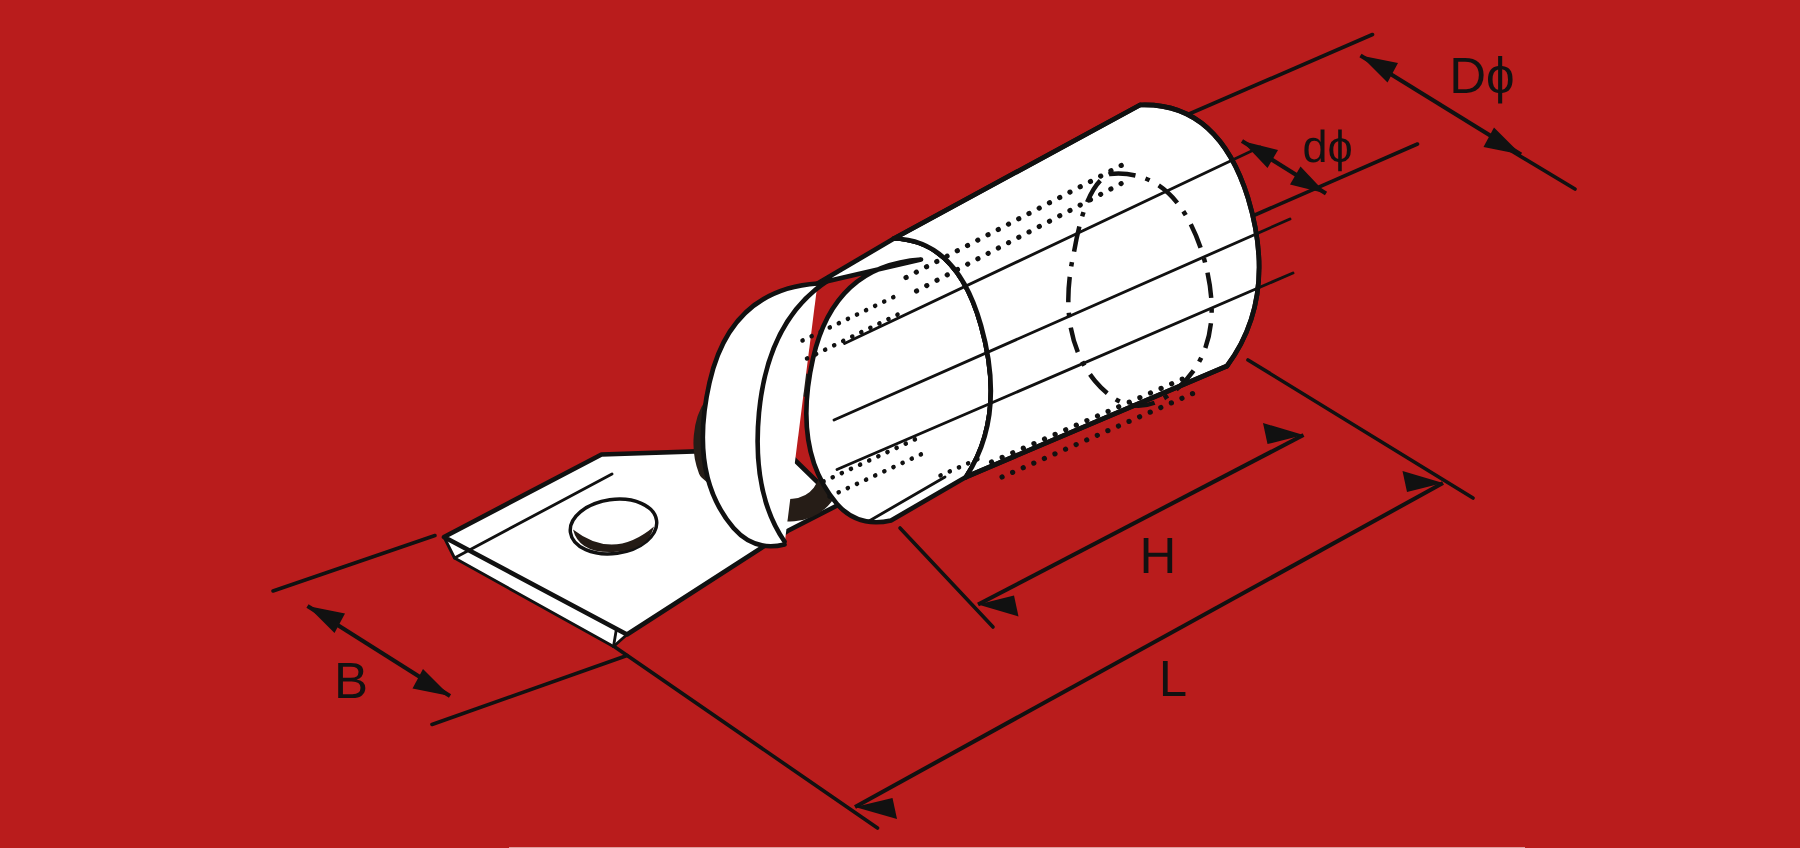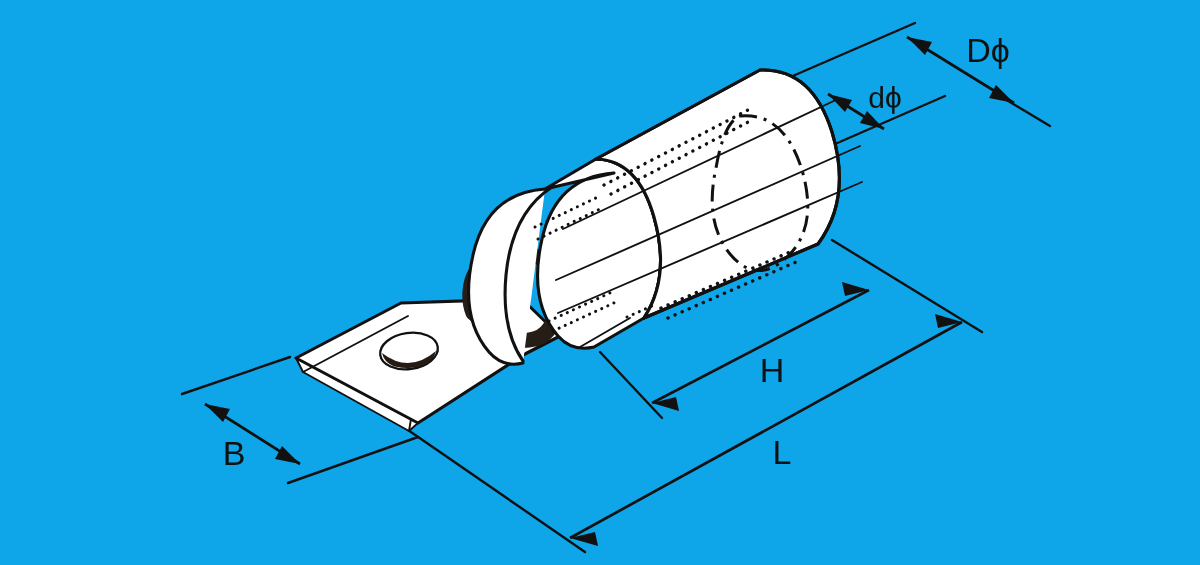--- a/index.html
+++ b/index.html
@@ -8,21 +8,21 @@
     padding: 0;
     background: #ffffff;
   }
   body {
     font-family: "Liberation Sans", sans-serif;
   }
   #drawing-root {
     position: relative;
     width: 1200px;
     height: 565px;
-    background: #0ea5e9;
+    background: #b91c1c;
     overflow: hidden;
   }
   #drawing-svg {
     display: block;
     width: 1200px;
     height: 565px;
   }
   .dim-label {
     font-family: "Liberation Sans", sans-serif;
     font-weight: 400;

